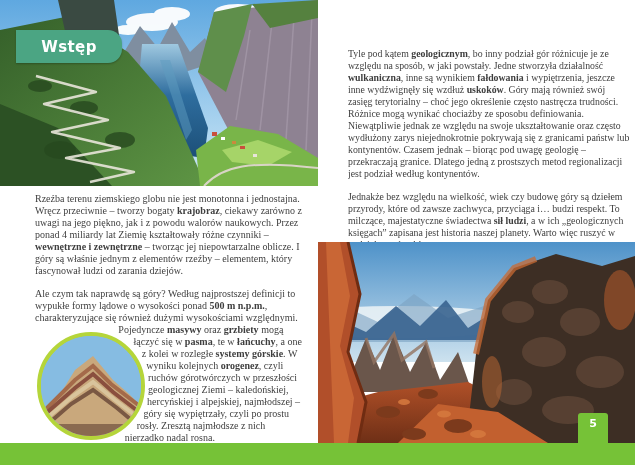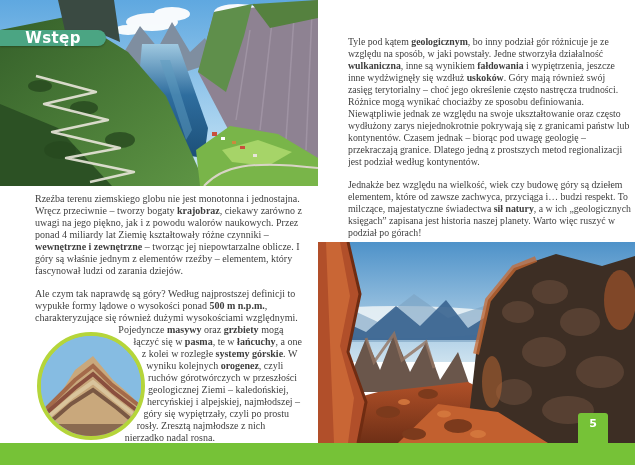--- a/index.html
+++ b/index.html
@@ -3,35 +3,35 @@
 <meta charset="utf-8">
 <style>
   html,body{margin:0;padding:0;background:#fff;}
   .spread{position:relative;width:635px;height:465px;background:#fff;overflow:hidden;
           font-family:"Liberation Serif",serif;}
   
   .hero-photo{position:absolute;left:0;top:0;width:318px;height:186px;overflow:hidden;}
   .hero-photo svg,.right-photo svg{display:block;}
   .right-photo{position:absolute;left:318px;top:242px;width:317px;height:201px;overflow:hidden;}
   
-  .section-banner{position:absolute;left:0;top:30px;width:106px;height:16px;background:#4ba583;
+  .section-banner{position:absolute;left:16px;top:30px;width:106px;height:33px;background:#4ba583;
           border-radius:0 14px 14px 0;display:flex;align-items:center;justify-content:center;
           box-shadow:0 1px 2px rgba(0,0,0,.25);}
   .section-banner span{font-family:"DejaVu Sans",sans-serif;font-weight:bold;color:#fff;
           font-size:15px;letter-spacing:.4px;}
   
   .left-text{position:absolute;left:35px;top:193px;width:272px;height:248px;
           font-size:10px;line-height:12px;color:#3e3e3e;overflow:hidden;}
   .left-text p,.right-text p{margin:0 0 11px 0;}
   .para-wrap{}
   .circle-float{float:left;width:118px;height:156px;shape-outside:circle(57px at 56px 98px);}
   .circle-photo{display:block;margin:44px 0 0 2px;width:108px;height:108px;box-sizing:border-box;
           border:4px solid #b5d53a;border-radius:50%;overflow:hidden;background:#86bce2;}
   .circle-photo svg{display:block;width:100px;height:100px;}
-  .right-text{position:absolute;left:348px;top:36px;width:284px;height:206px;
+  .right-text{position:absolute;left:348px;top:48px;width:284px;height:206px;
           font-size:9.8px;line-height:12px;color:#3e3e3e;overflow:hidden;}
   
   .footer-bar{position:absolute;left:0;top:443px;width:635px;height:22px;background:#76c237;}
   .page-tab{position:absolute;left:578px;top:413px;width:30px;height:32px;background:#76c237;
           border-radius:3px 3px 0 0;text-align:center;}
   .page-tab span{font-family:"DejaVu Sans",sans-serif;font-weight:bold;color:#fff;
           font-size:11px;line-height:22px;}
   b{font-weight:bold;}
 </style>
 </head>
@@ -126,21 +126,21 @@
         </span>
         <span><span>Ale czym tak naprawdę są góry? Według najprostszej definicji to wypukłe formy lądowe o wysokości ponad </span><b>500 m n.p.m.</b><span>, charakteryzujące się również dużymi wysokościami względnymi. Pojedyncze </span><b>masywy</b><span> oraz </span><b>grzbiety</b><span> mogą łączyć się w </span><b>pasma</b><span>, te w </span><b>łańcuchy</b><span>, a one z kolei w rozległe </span><b>systemy górskie</b><span>. W wyniku kolejnych </span><b>orogenez</b><span>, czyli ruchów górotwórczych w przeszłości geologicznej Ziemi – kaledońskiej, hercyńskiej i alpejskiej, najmłodszej – góry się wypiętrzały, czyli po prostu rosły. Zresztą najmłodsze z nich nierzadko nadal rosną.</span></span>
       </p>
     </div>
   </div>
 
   <div>
 
     <div class="right-text">
       <p><span>Tyle pod kątem </span><b>geologicznym</b><span>, bo inny podział gór różnicuje je ze względu na sposób, w jaki powstały. Jedne stworzyła działalność </span><b>wulkaniczna</b><span>, inne są wynikiem </span><b>fałdowania</b><span> i wypiętrzenia, jeszcze inne wydźwignęły się wzdłuż </span><b>uskoków</b><span>. Góry mają również swój zasięg terytorialny – choć jego określenie często nastręcza trudności. Różnice mogą wynikać chociażby ze sposobu definiowania. Niewątpliwie jednak ze względu na swoje ukształtowanie oraz często wydłużony zarys niejednokrotnie pokrywają się z granicami państw lub kontynentów. Czasem jednak – biorąc pod uwagę geologię – przekraczają granice. Dlatego jedną z prostszych metod regionalizacji jest podział według kontynentów.</span></p>
-      <p><span>Jednakże bez względu na wielkość, wiek czy budowę góry są dziełem elementem, które od zawsze zachwyca, przyciąga i… budzi respekt. To milczące, majestatyczne świadectwa </span><b>sił natury</b><span>, a w ich „geologicznych księgach” zapisana jest historia naszej planety. Warto więc ruszyć w podział po górach!</span></p>
+      <p><span>Jednakże bez względu na wielkość, wiek czy budowę góry są dziełem przyrody, które od zawsze zachwyca, przyciąga i… budzi respekt. To milczące, majestatyczne świadectwa </span><b>sił ludzi</b><span>, a w ich „geologicznych księgach” zapisana jest historia naszej planety. Warto więc ruszyć w podział po górach!</span></p>
     </div>
 
     <div class="right-photo">
       <svg width="317" height="201" viewBox="0 0 317 201">
         <defs>
           <linearGradient id="sky2" x1="0" y1="0" x2="0" y2="1">
             <stop offset="0" stop-color="#4e92c9"></stop>
               <stop offset="1" stop-color="#cde2ef"></stop>
           </linearGradient>
           <linearGradient id="ground2" x1="0" y1="0" x2="0" y2="1">

